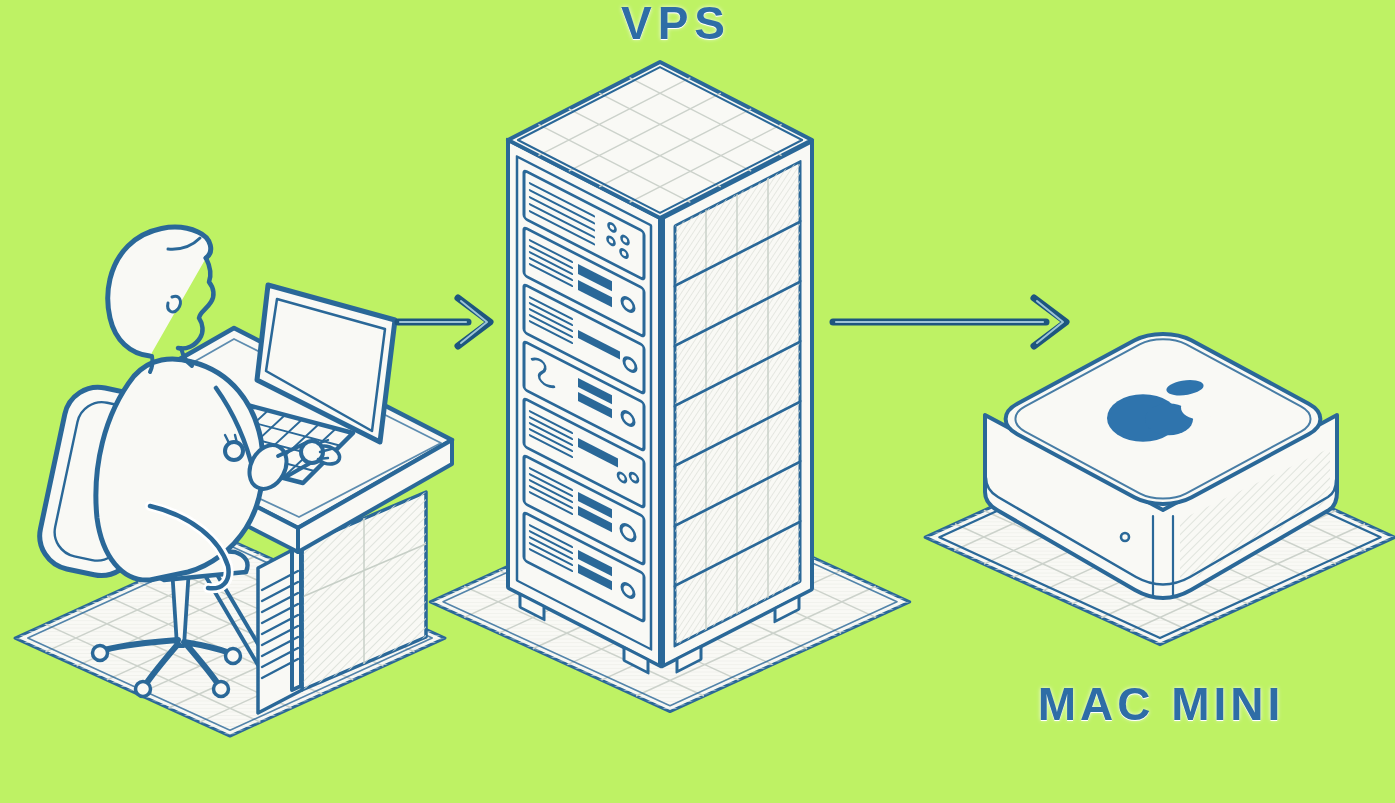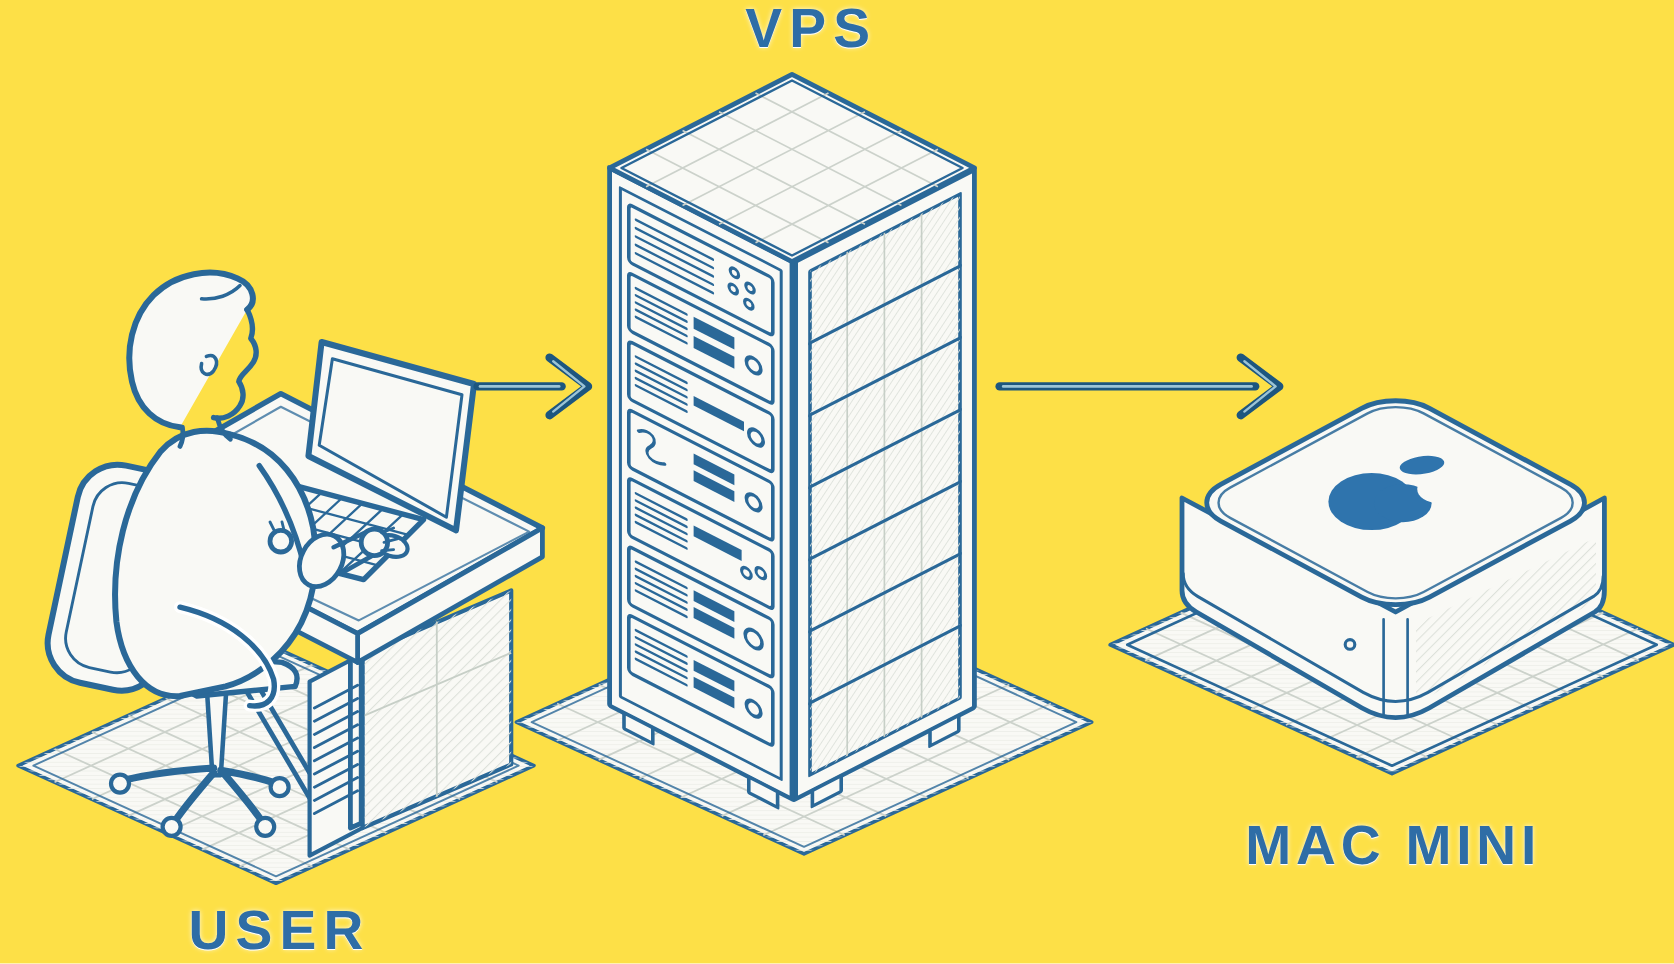--- a/index.html
+++ b/index.html
@@ -1,19 +1,19 @@
 <!DOCTYPE html>
 <html style="--line: #2a6898; --line-dark: #1d567f; --label-text: #2e6da6; --fill: #f9f9f5; --hatch: #dde1da; --floor-grid: #ccd2cb; --floor-hatch: #ebede7; --apple-logo: #2f74ad; --arrow-core: #9cc4d6; --panel-seam: #c7cfc7;"><head>
 <meta charset="utf-8">
 <style>
   html,body{margin:0;padding:0;background:#ffffff;}
   .stage{
     position:relative;width:1395px;height:803px;overflow:hidden;
     font-family:"Liberation Sans", sans-serif;
-    background:#fde047;
+    background:#bef264;
   }
   .node-label{
     position:absolute;
     font-weight:bold;
     font-size:46px;
     letter-spacing:6px;
     color:var(--label-text,#2e6da6);
     text-shadow:0 1px 0 #ffffff, 0 0 4px rgba(255,255,255,.85);
     text-align:center;
     white-space:nowrap;
@@ -261,16 +261,15 @@
   </g>
   <g>
     <path class="sd" stroke-width="7" d="M833,322 H1046"></path>
     <path class="core" stroke-width="2.2" d="M836,322 H1043"></path>
     <path class="sd fn" stroke-width="7" d="M1034,298 L1066,322 L1034,346"></path>
     <path class="core" stroke-width="2" d="M1037,301 L1063,322 L1037,343"></path>
   </g>
 </svg>
 
   <div class="node-label" id="label-vps">VPS</div>
-  <div class="node-label" id="label-user">USER</div>
   <div class="node-label" id="label-mac">MAC MINI</div>
 
 </div>
 
 </body></html>

